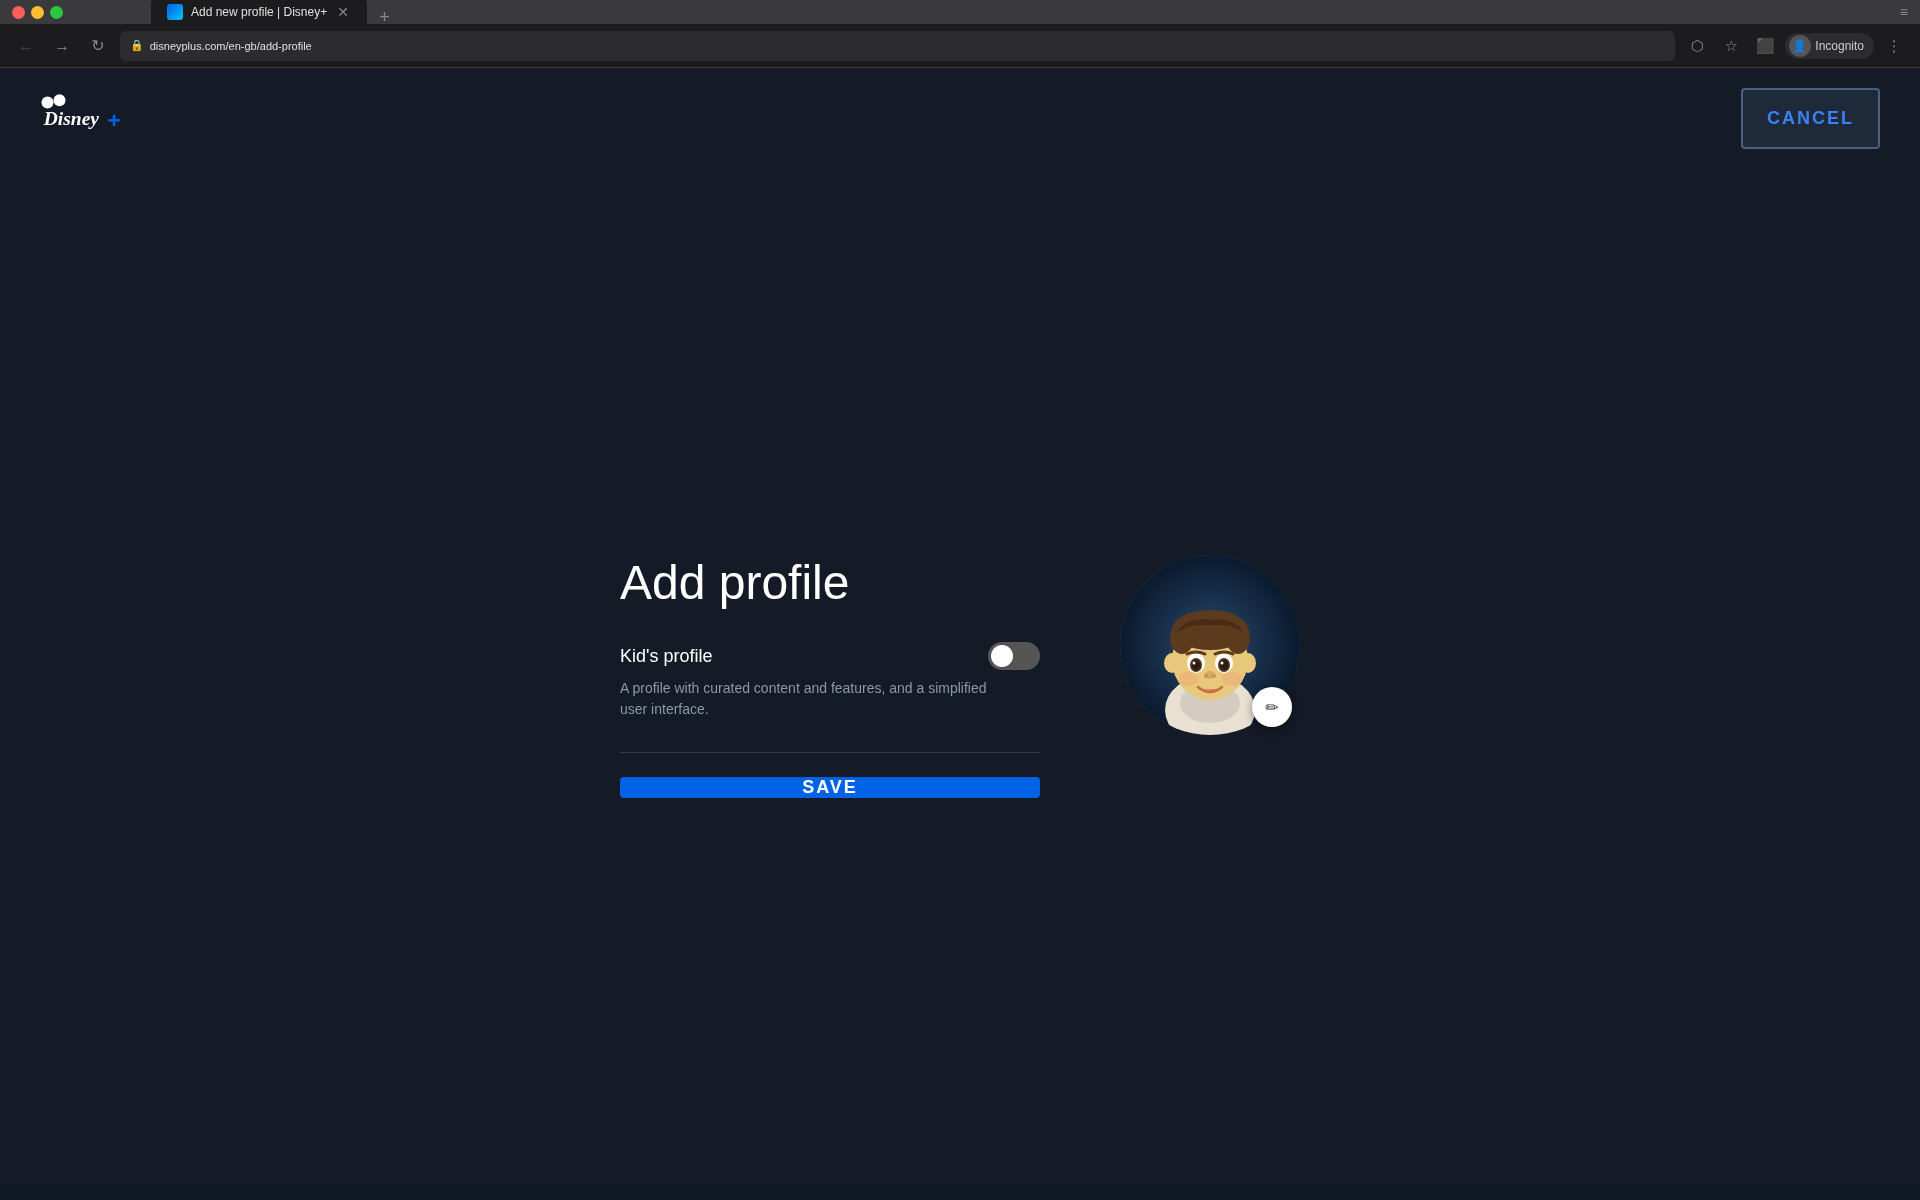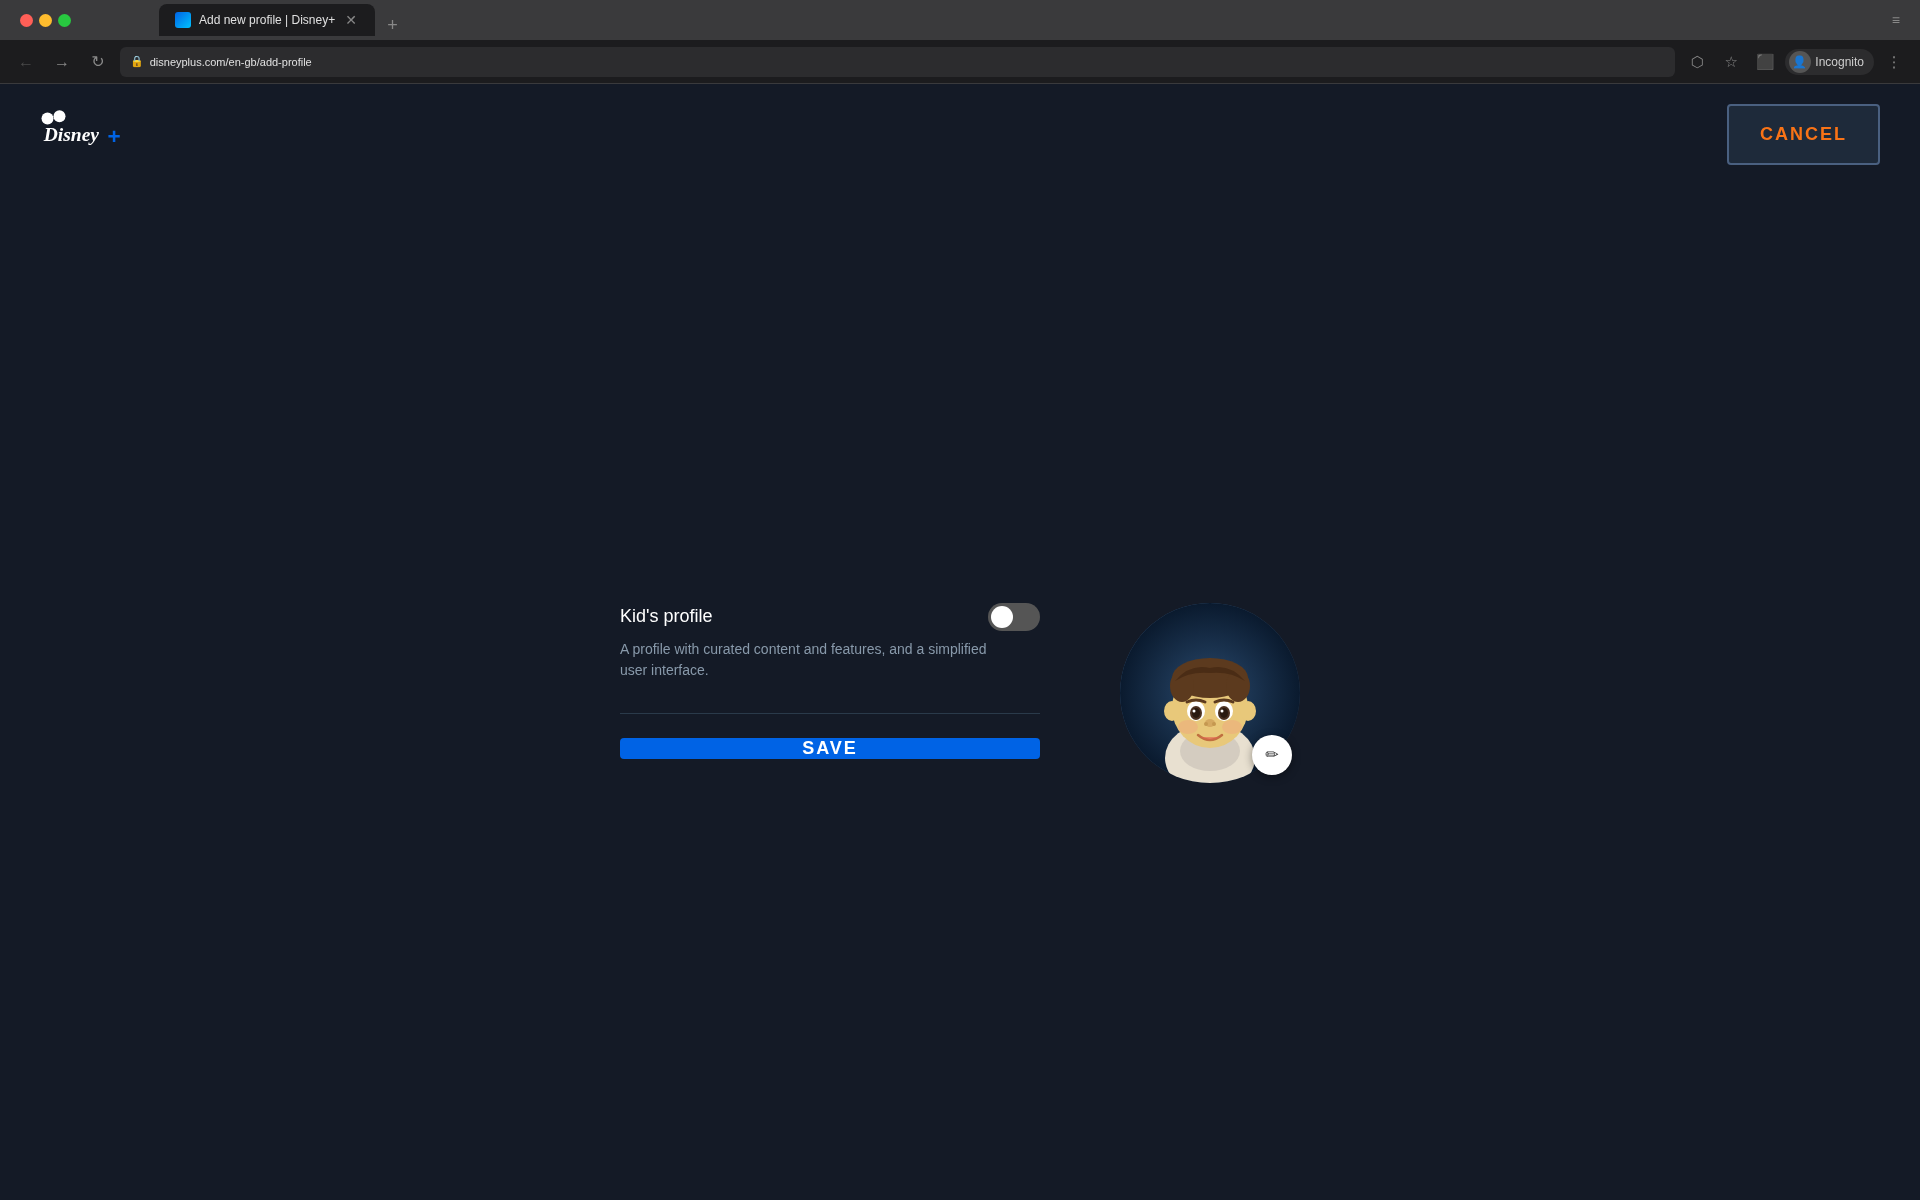--- a/index.html
+++ b/index.html
@@ -12,25 +12,25 @@
       overflow: hidden;
     }
 
     
     .browser-chrome {
       background: #2c2c2e;
       width: 100%;
     }
 
     .browser-titlebar {
-      height: 40px;
+      height: 24px;
       background: #3a3a3c;
       display: flex;
       align-items: center;
-      padding: 0 20px;
+      padding: 0 12px;
       gap: 8px;
     }
 
     .traffic-lights {
       display: flex;
       gap: 6px;
       align-items: center;
     }
 
     .traffic-light {
@@ -216,25 +216,25 @@
 
     .logo-svg {
       width: 90px;
       height: 50px;
     }
 
     
     .cancel-button {
       background: #1e2a3a;
       border: 2px solid #4a6080;
-      color: #f97316;
+      color: #3b82f6;
       font-size: 18px;
       font-weight: 700;
       letter-spacing: 2px;
-      padding: 18px 31px;
+      padding: 18px 24px;
       cursor: pointer;
       border-radius: 4px;
     }
 
     
     .main-content {
       flex: 1;
       display: flex;
       align-items: center;
       justify-content: center;
@@ -444,20 +444,21 @@
       </svg>
     </div>
 
     <button class="cancel-button">CANCEL</button>
   </div>
 
   <div class="main-content">
     <div class="form-container">
 
       <div class="form-left">
+        <h1 class="page-title">Add profile</h1>
 
 
         <div class="kids-section">
           <div class="kids-toggle-row">
             <span class="kids-label">Kid's profile</span>
             <div class="toggle-switch">
               <div class="toggle-knob"></div>
             </div>
           </div>
           <p class="kids-description">A profile with curated content and features, and a simplified user interface.</p>

